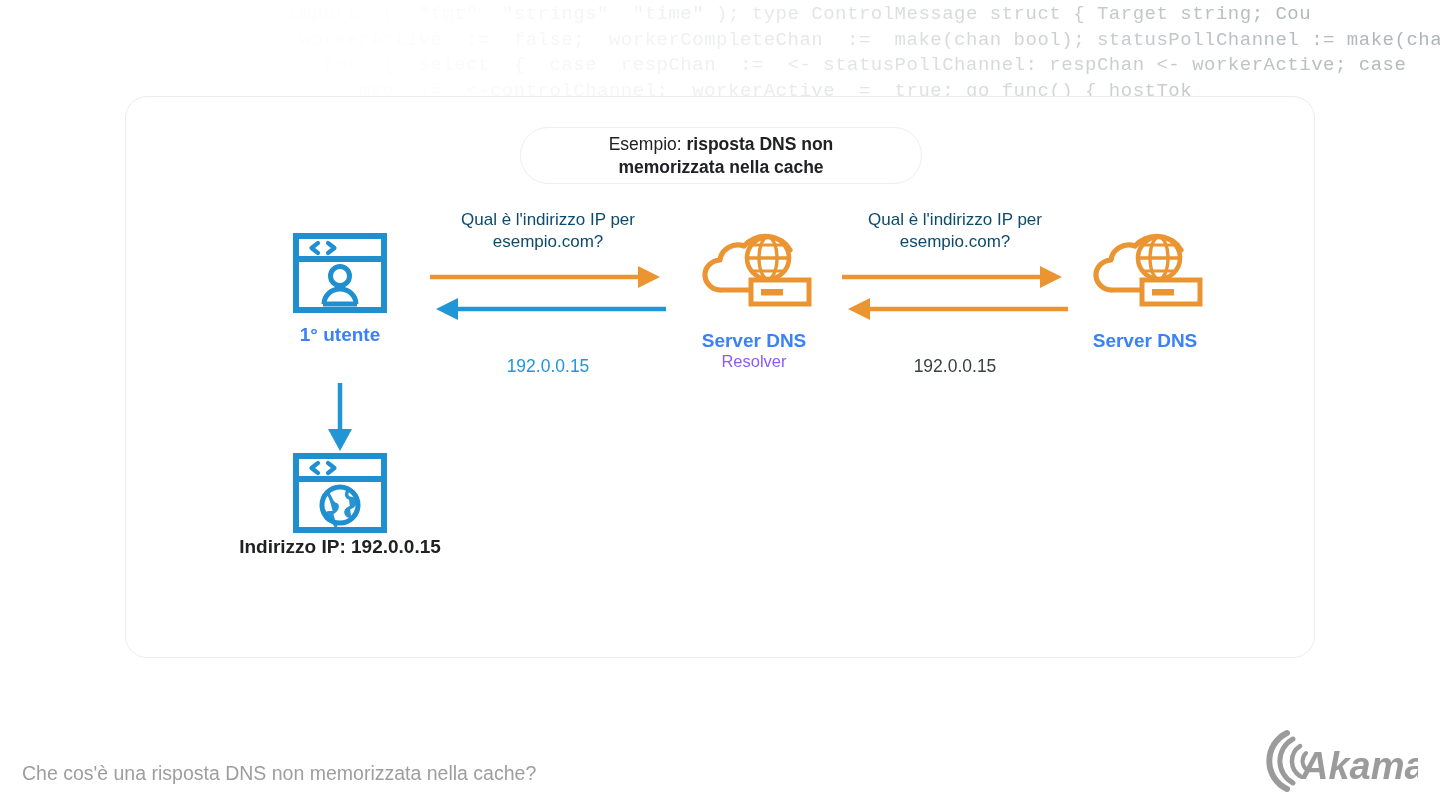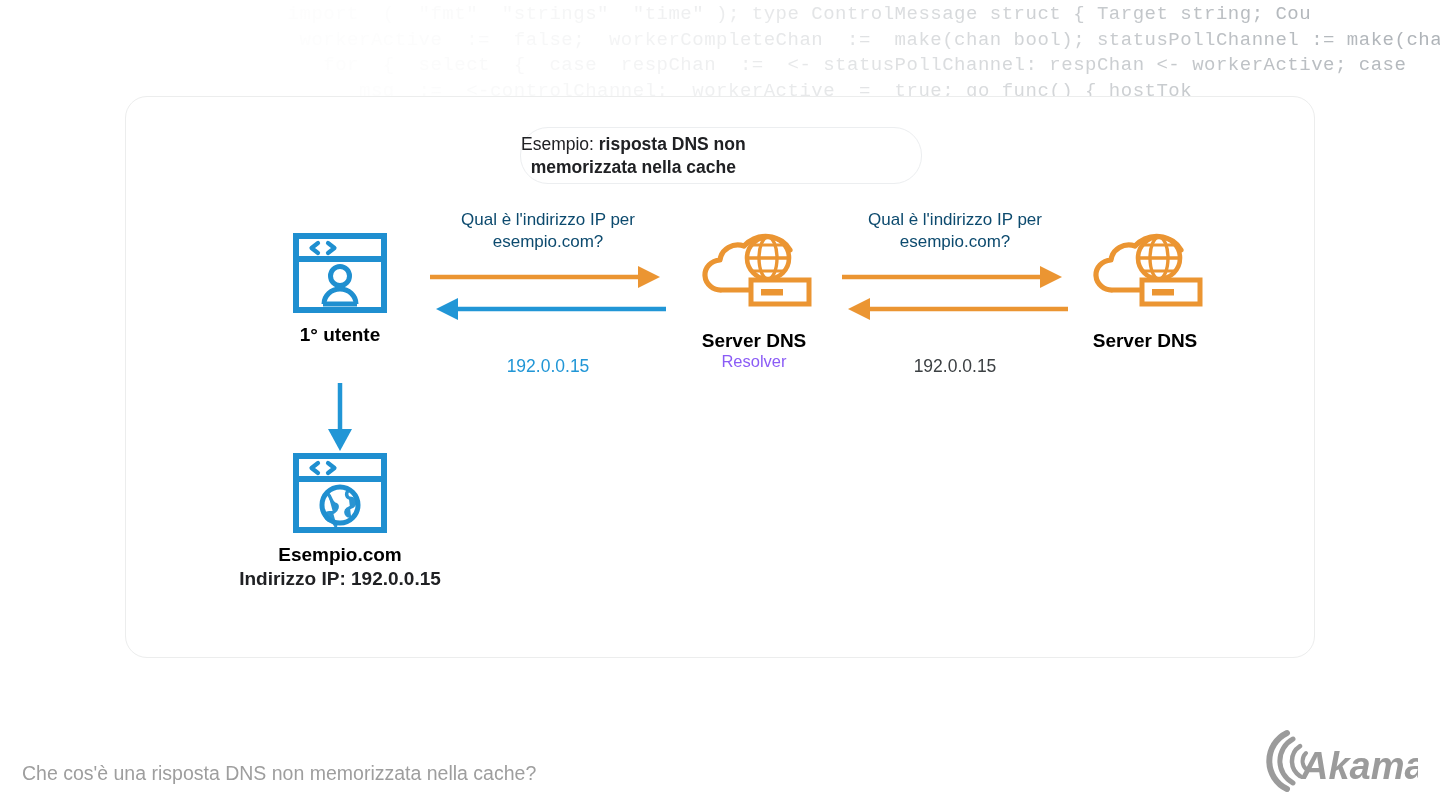--- a/index.html
+++ b/index.html
@@ -50,35 +50,35 @@
   }
 
   
   #title-pill{
     position:absolute;
     left:520px; top:127px;
     width:400px; height:55px;
     background:#ffffff;
     border:1.5px solid #eceef0;
     border-radius:28px;
-    display:flex;align-items:center;justify-content:flex-start;
+    display:flex;align-items:center;justify-content:center;
     text-align:center;
     z-index:4;
     box-shadow:0 0 0 0 rgba(0,0,0,0);
   }
   #title-pill .pill-text{
     font-size:17.5px;color:#202124;line-height:23px;
   }
   #title-pill .pill-text b{font-weight:700;}
 
   
   .node{position:absolute;z-index:5;text-align:center;}
   .node .icon-wrap{display:flex;justify-content:center;align-items:flex-end;}
   .node .node-title{
-    font-size:19px;font-weight:700;color:#000000;margin-top:10px;white-space:nowrap;
+    font-size:19px;font-weight:700;color:#3b82f6;margin-top:10px;white-space:nowrap;
   }
   .node .node-sub{
     font-size:16.5px;font-weight:400;color:#8b5cf6;white-space:nowrap;
   }
   .node .node-line2{
     font-size:19px;font-weight:700;color:#202124;margin-top:2px;white-space:nowrap;
   }
 
   #node-user{left:190px;top:232px;width:300px;}
   #node-site{left:190px;top:452px;width:300px;}
@@ -188,21 +188,20 @@
     <svg width="96" height="82" viewBox="0 0 96 82" aria-hidden="true">
       <rect x="4" y="4" width="88" height="74" fill="none" stroke="#1f8fd0" stroke-width="6"></rect>
       <line x1="4" y1="27" x2="92" y2="27" stroke="#1f8fd0" stroke-width="6"></line>
       <path d="M26 11 L19.5 16 L26 21" fill="none" stroke="#1f8fd0" stroke-width="4.2" stroke-linecap="round" stroke-linejoin="round"></path>
       <path d="M36 11 L42.5 16 L36 21" fill="none" stroke="#1f8fd0" stroke-width="4.2" stroke-linecap="round" stroke-linejoin="round"></path>
       <circle cx="48" cy="53" r="18" fill="none" stroke="#1f8fd0" stroke-width="5"></circle>
       <path d="M36 42 c4 4 3 9 7 10 c4 1 2 6 -1 8 c-3 2 -6 -1 -8 2 c-2 3 2 7 5 7 c4 0 3 5 6 6
                M56 39 c-3 3 -1 7 2 7 c4 0 6 4 4 7 c-2 3 -7 2 -8 6 c-1 3 2 6 5 5" fill="#1f8fd0" stroke="#1f8fd0" stroke-width="3.2" stroke-linejoin="round" opacity="0.95"></path>
     </svg>
   </div>
-  <div class="node-title">Esempio.com</div>
   <div class="node-line2">Indirizzo IP: 192.0.0.15</div>
 </div>
 
 <div class="flow" id="flow-left">
   <div class="q-text">Qual è l'indirizzo IP per</div>
   <div class="q-text">esempio.com?</div>
   <div class="arrows">
     <svg width="240" height="58" viewBox="0 0 240 58" aria-hidden="true">
       <line x1="2" y1="14" x2="214" y2="14" stroke="#eb9532" stroke-width="4.5"></line>
       <polygon points="232,14 210,3 210,25" fill="#eb9532"></polygon>

